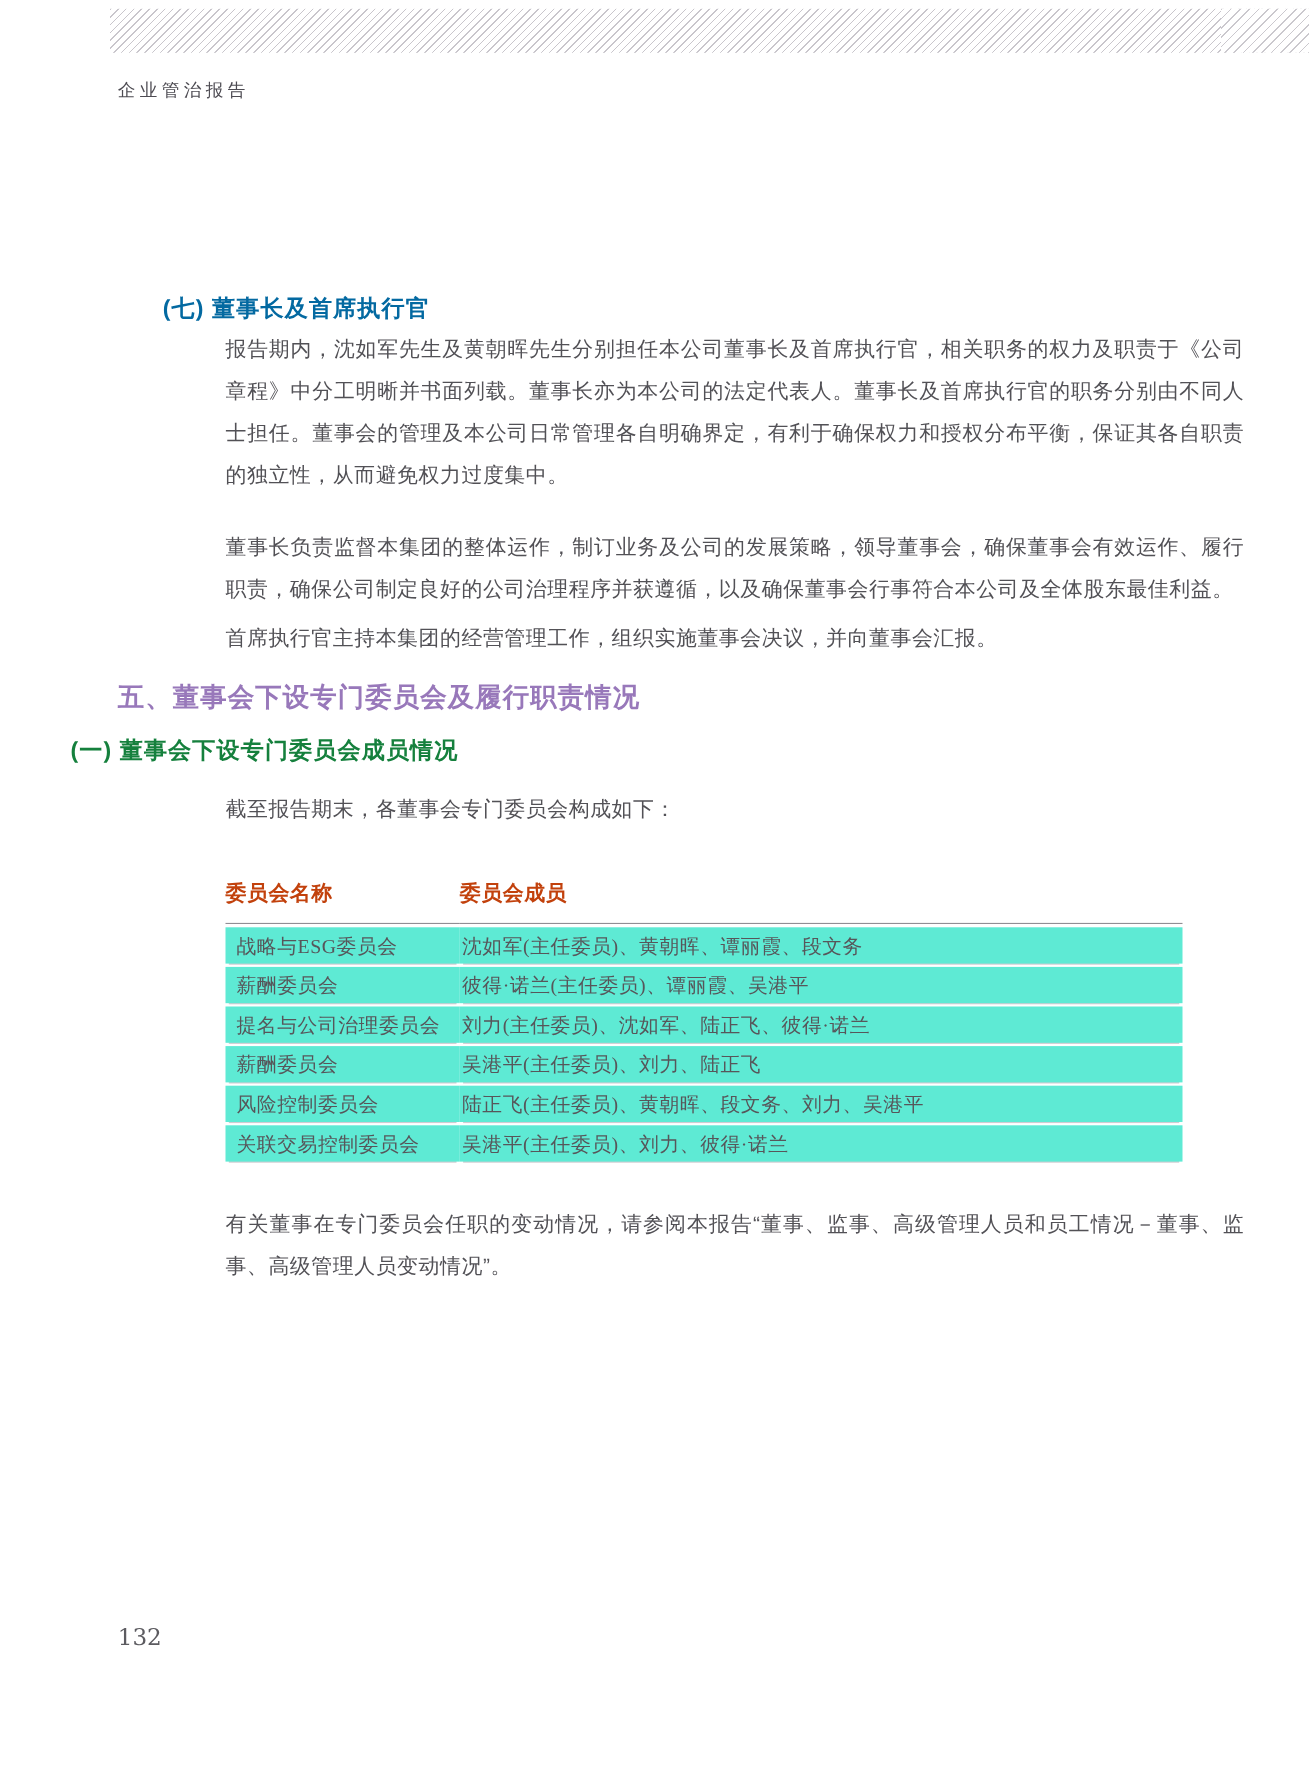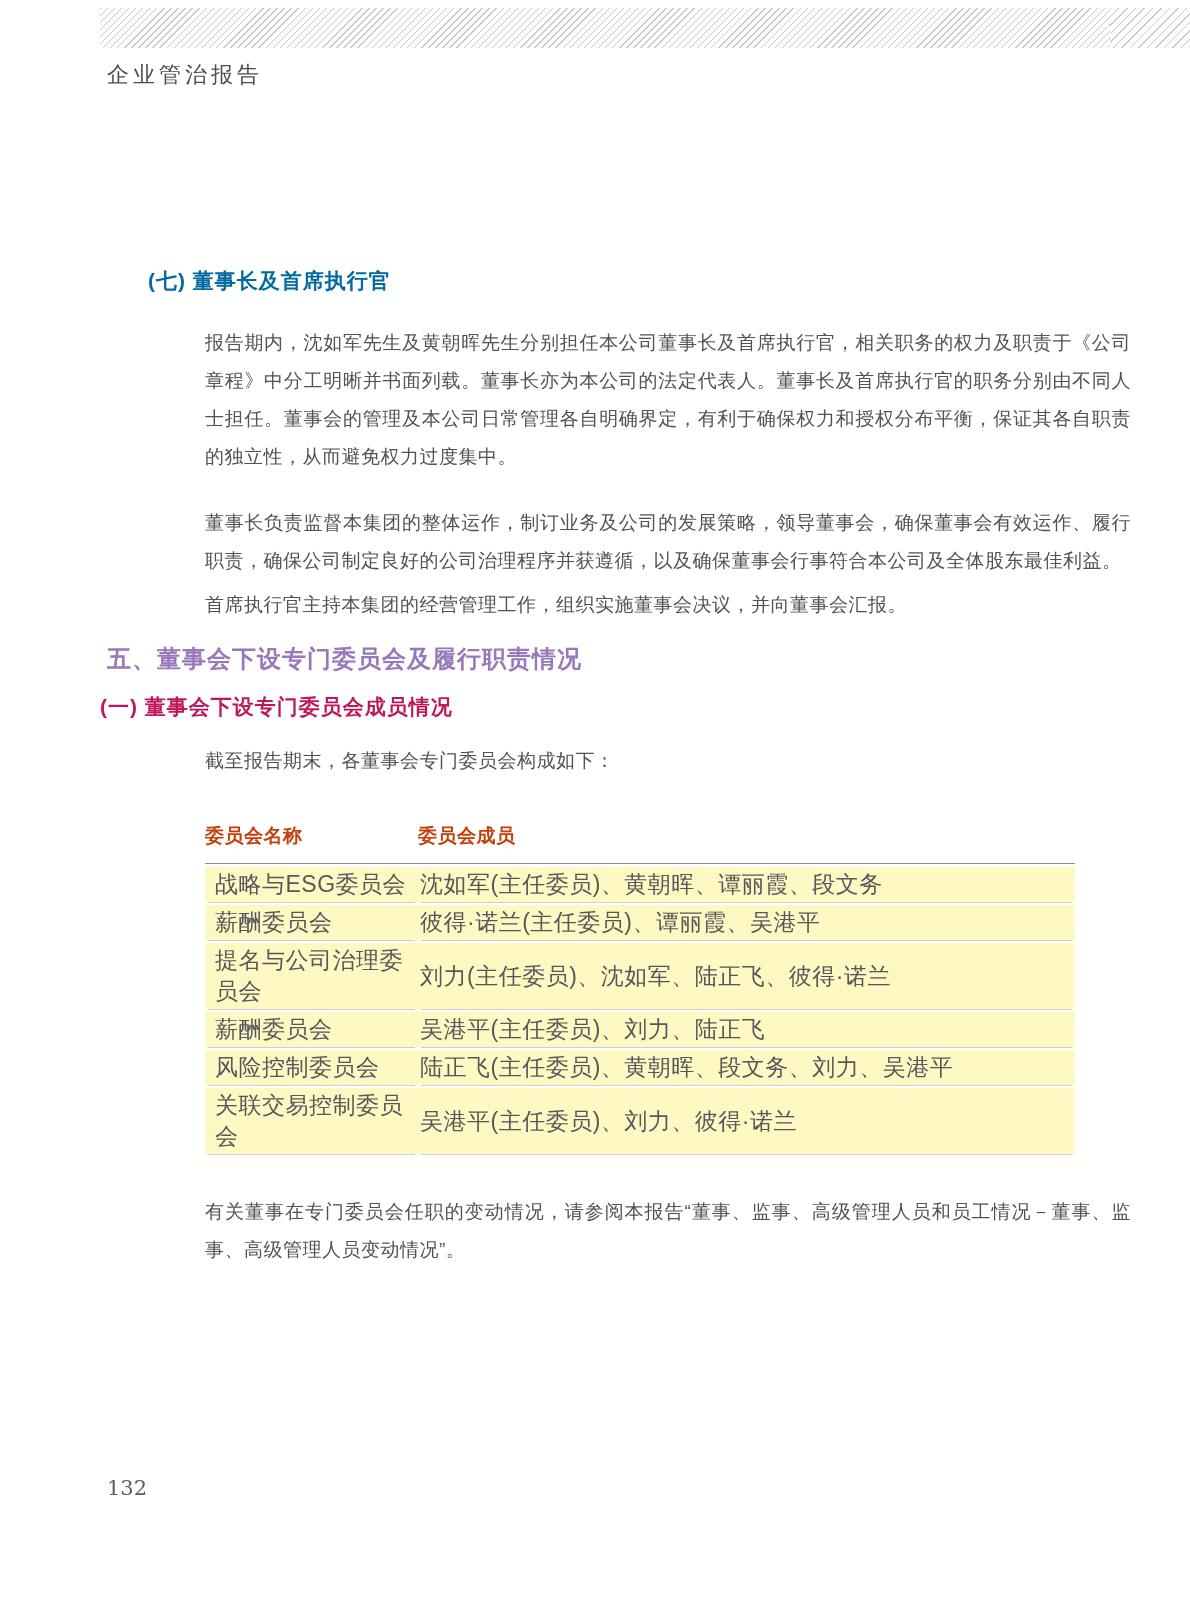--- a/index.html
+++ b/index.html
@@ -36,23 +36,23 @@
     position: absolute; inset: 0;
     background: repeating-linear-gradient(
       135deg,
       #b9b6bd 0px, #b9b6bd 1px,
       transparent 1px, transparent 6px
     );
     opacity: .75;
   }
   .running-header {
     position: absolute;
-    top: 60px;
+    top: 72px;
     left: 107px;
-    font-size: 22px;
+    font-size: 16px;
     letter-spacing: 4px;
     color: #4d4b52;
   }
   .content { position: absolute; top: 0; left: 0; width: 100%; }
   .heading-l3 {
     margin: 266px 0 0 148px;
     font-size: 21px;
     line-height: 30px;
     font-weight: bold;
     color: #0369a1;
@@ -60,37 +60,37 @@
   }
   .heading-l1 {
     margin: 18px 0 0 107px;
     font-size: 24px;
     line-height: 34px;
     font-weight: bold;
     color: #9878ba;
     letter-spacing: 1px;
   }
   .heading-l3b {
-    margin: 16px 0 0 100px;
+    margin: 16px 0 0 64px;
     font-size: 21px;
     line-height: 30px;
     font-weight: bold;
-    color: #be185d;
+    color: #15803d;
     letter-spacing: 1px;
   }
   p.body {
     margin-left: 205px;
     width: 926px;
     font-size: 19px;
     line-height: 38px;
     letter-spacing: 0.5px;
     color: #525156;
     text-align: justify;
   }
-  .p1 { margin-top: 28px; }
+  .p1 { margin-top: 4px; }
   .p2 { margin-top: 28px; }
   .p3 { margin-top: 6px; }
   .p4 { margin-top: 8px; }
   .p5 { margin-top: 20px; }
   .p6 { margin-top: 36px; }
   table.committee {
     margin: 14px 0 0 205px;
     width: 870px;
     border-collapse: separate;
     border-spacing: 0 3px;
@@ -100,28 +100,29 @@
   table.committee th {
     text-align: left;
     font-size: 19px;
     font-weight: bold;
     color: #c2410c;
     padding: 26px 0 14px 0;
     border-bottom: 1px solid #908e94;
     letter-spacing: 0.5px;
   }
   table.committee td {
-    background: #fef9c3;
-    font-size: 23px;
+    background: #5eead4;
+    font-size: 18px;
     color: #57565a;
     height: 33px;
     padding: 2px 0 2px 0;
     letter-spacing: 0.5px;
     box-shadow: 0 4px 0 -3px #cfccd2;
     vertical-align: middle;
+    font-family: Liberation Serif, serif;
   }
   table.committee td.name { padding-left: 10px; }
   table.committee td.members { padding-left: 2px; }
   .page-number {
     position: absolute;
     left: 107px;
     top: 1476px;
     font-family: "DejaVu Serif", "Liberation Serif", serif;
     font-size: 21px;
     color: #5c5b60;

